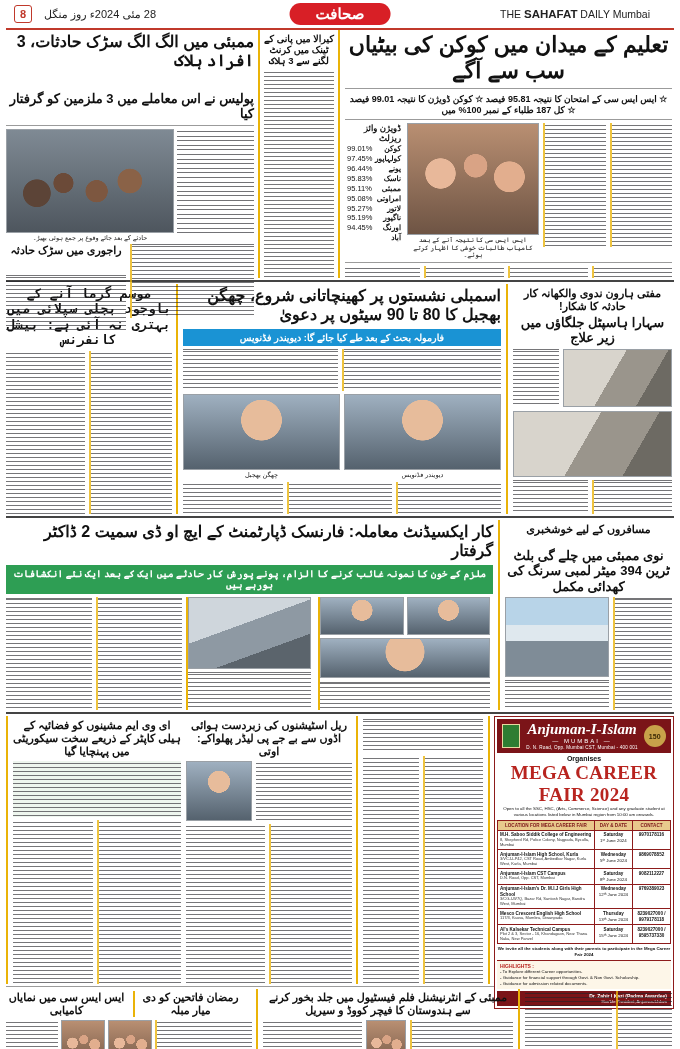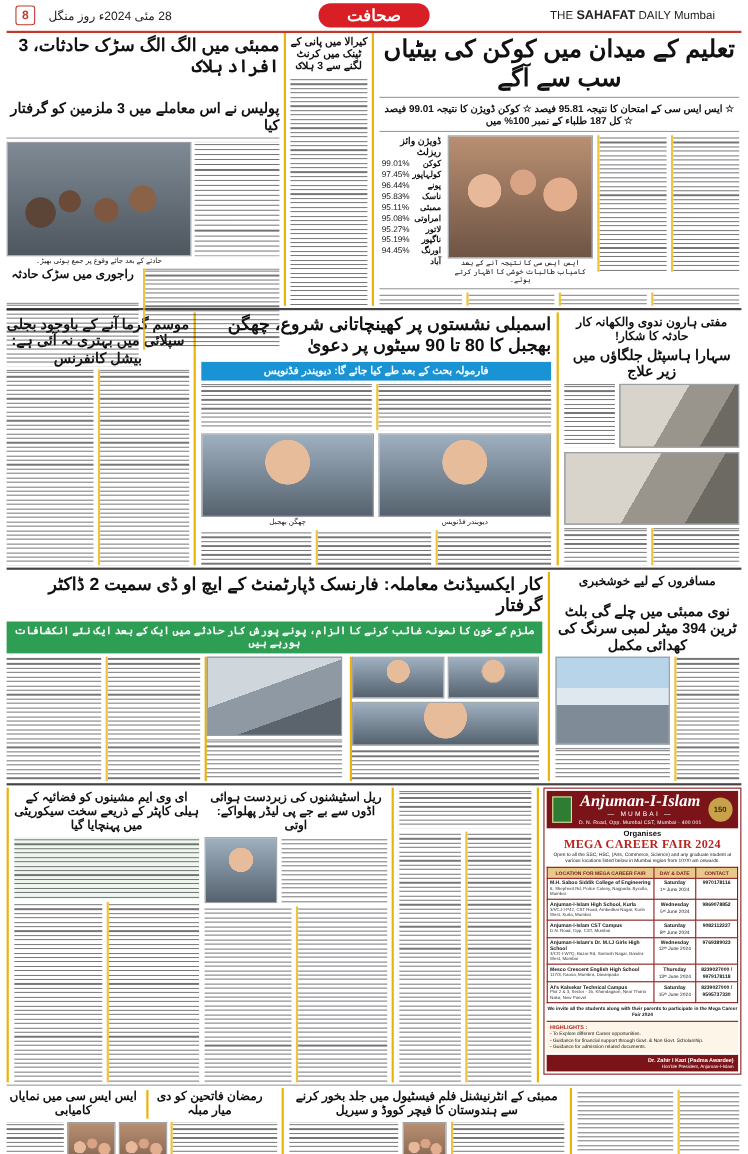--- a/index.html
+++ b/index.html
@@ -151,21 +151,21 @@
   .ad-brand .sub { font-size: 6px; letter-spacing: 2px; margin-top: 1px; }
   .ad-brand .addr { font-size: 4.6px; margin-top: 1.5px; letter-spacing: .2px; }
   .ad-150 {
     width: 22px; height: 22px; border-radius: 50%;
     background: #c8a24a; color: #3b2a05; font-size: 7px; font-weight: bold;
     display: flex; align-items: center; justify-content: center; flex: none;
   }
   .ad-org { text-align: center; font-size: 7px; font-weight: bold; color: #111; margin-top: 2px; }
   .ad-title {
     text-align: center; font-family: "Liberation Serif", serif;
-    font-size: 11px; font-weight: bold; color: #b8241f; letter-spacing: .3px;
+    font-size: 19px; font-weight: bold; color: #b8241f; letter-spacing: .3px;
   }
   .ad-elig { text-align: center; font-size: 4.4px; color: #111; line-height: 1.35; padding: 0 4px; }
   table.fair { width: 100%; border-collapse: collapse; margin-top: 2px; }
   table.fair th {
     background: #e8c98c; color: #7b1418; font-size: 4.6px; font-weight: bold;
     border: .6px solid #8d1b1b; padding: 2px 1px; text-align: center;
   }
   table.fair td {
     border: .6px solid #8d1b1b; padding: 1.5px 2px; vertical-align: top;
   }
@@ -288,21 +288,21 @@
         <div class="body-text tight vrule" style="flex:1; padding-right:3px;"></div>
         <div class="body-text tight vrule" style="flex:1; padding-right:3px;"></div>
       </div>
     </div>
   </div>
 
   <div class="hrule2" style="margin:2px 0;"></div>
 
   <div class="region" style="height:230px;">
 
-    <div class="col" style="width:170px; padding:3px 4px 0 0;">
+    <div class="col" style="width:170px; padding:3px 4px 0 0;font-family:Liberation Mono, monospace;">
       <div class="hl hl-md">موسم گرما آنے کے باوجود بجلی سپلائی میں بہتری نہ آئی ہے: بیشل کانفرنس</div>
       <div style="display:flex; gap:4px; flex:1; margin-top:3px;">
         <div class="body-text tight" style="flex:1;"></div>
         <div class="body-text tight vrule" style="flex:1; padding-right:3px;"></div>
       </div>
     </div>
 
     <div class="col vrule" style="width:330px; padding:3px 5px 0;">
       <div class="hl hl-lg">اسمبلی نشستوں پر کھینچاتانی شروع، چھگن بھجبل کا 80 تا 90 سیٹوں پر دعویٰ</div>
       <div class="band band-blue" style="margin-top:4px;">فارمولہ بحث کے بعد طے کیا جائے گا: دیویندر فڈنویس</div>

